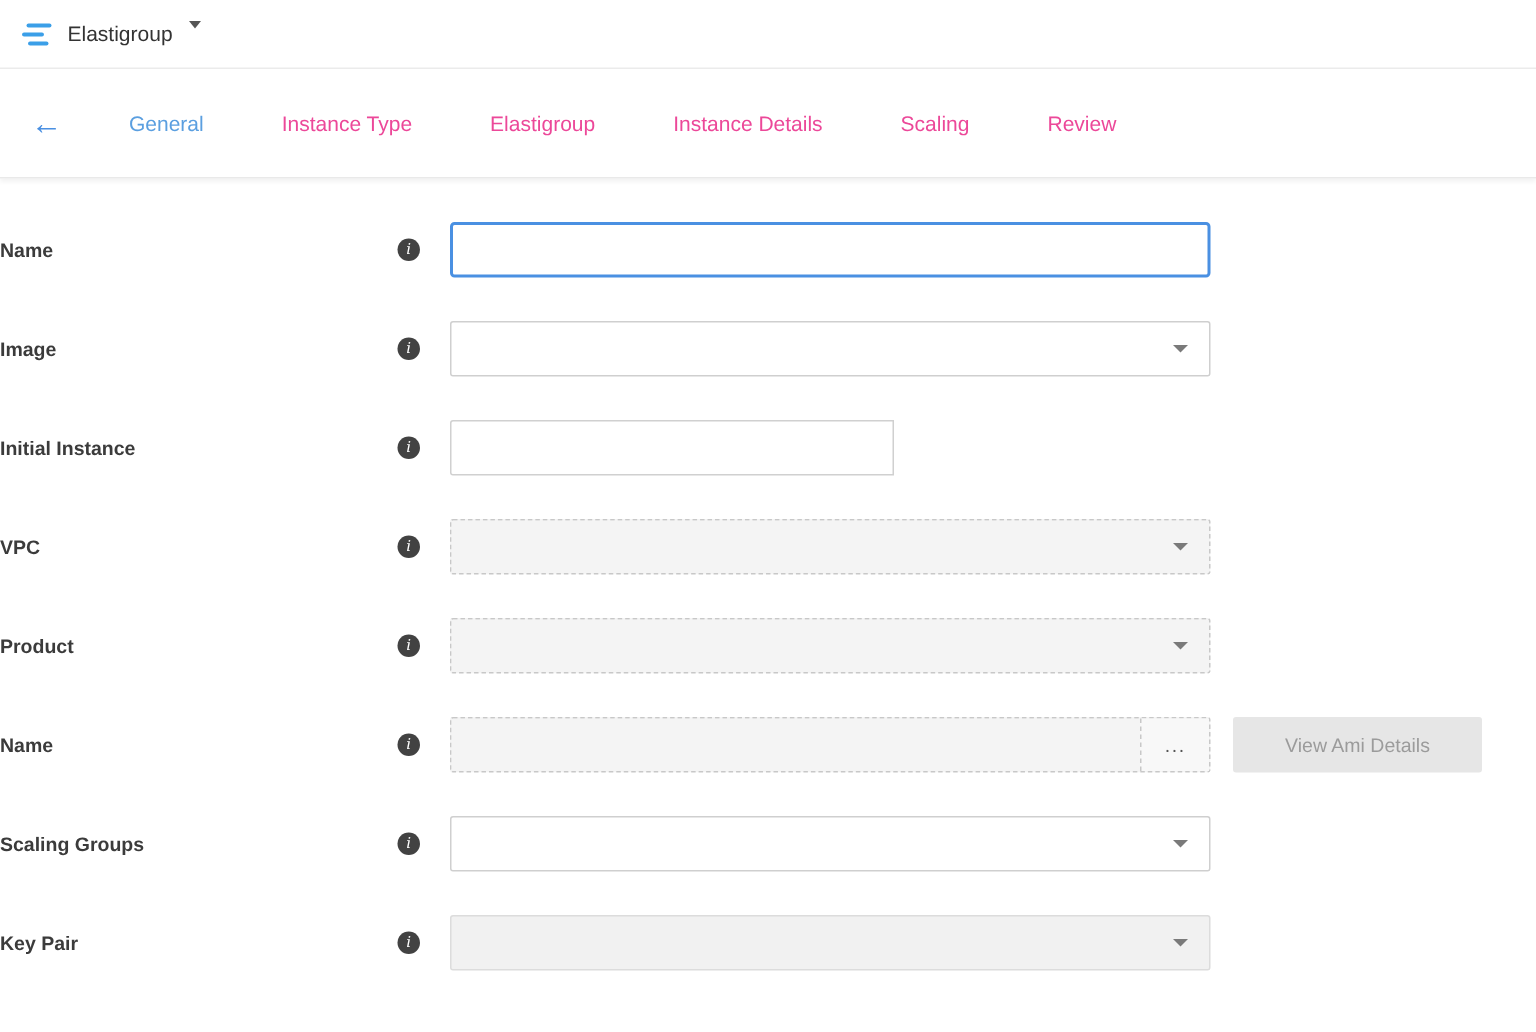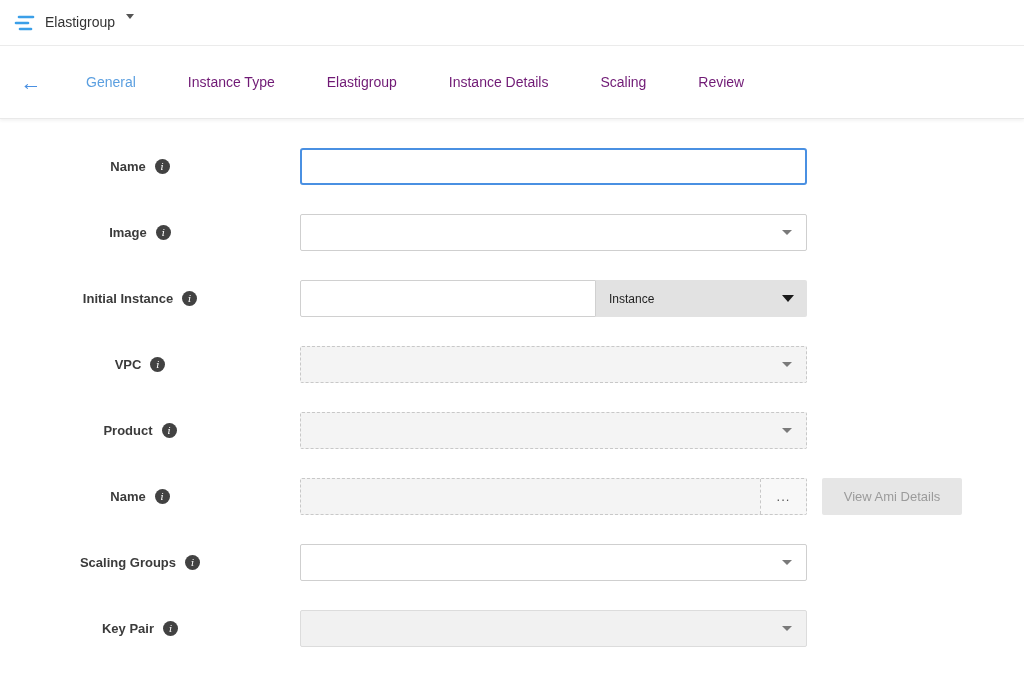--- a/index.html
+++ b/index.html
@@ -50,40 +50,40 @@
     font-size: 21px;
     line-height: 1;
     cursor: pointer;
     text-align: center;
     user-select: none;
   }
   .tabs { display: flex; margin-left: 14px; }
   .tab {
     padding: 0 26px;
     font-size: 14px;
-    color: #701a75;
+    color: #ec4899;
     cursor: pointer;
     white-space: nowrap;
   }
   .tab.active { color: #5b9fe0; }
 
   
   .form { padding-top: 29px; }
   .form-row {
     display: flex;
     align-items: center;
     height: 37px;
     margin-bottom: 29px;
   }
   .label-cell {
     width: 300px;
     min-width: 300px;
     display: flex;
     align-items: center;
-    justify-content: center;
+    justify-content: space-between;
     gap: 9px;
     padding-right: 20px;
   }
   .label { font-size: 13px; font-weight: bold; color: #3b3b3b; }
   .info-icon {
     width: 15px; height: 15px; min-width: 15px;
     border-radius: 50%;
     background: #424242;
     color: #fff;
     font-size: 10px;
@@ -172,21 +172,21 @@
     background: #f8f8f8;
     color: #555;
     font-size: 13px;
     letter-spacing: 1px;
     cursor: pointer;
     font-family: inherit;
   }
 
   .side-btn {
     margin-left: 15px;
-    width: 140px;
+    width: 166px;
     height: 37px;
     border: none;
     border-radius: 2px;
     background: #e6e6e6;
     color: #9b9b9b;
     font-size: 13px;
     cursor: pointer;
     font-family: inherit;
   }
 </style>
@@ -246,24 +246,20 @@
     </div>
   </div>
 
   <div class="form-row">
     <div class="label-cell">
       <span class="label">Initial Instance</span>
       <span class="info-icon">i</span>
     </div>
     <div class="field-cell">
       <input class="text-input cap-input" value="" style="">
-      <div class="unit-select">
-        <span>Instance</span>
-        <span class="caret dark"></span>
-      </div>
     </div>
   </div>
 
   <div class="form-row">
     <div class="label-cell">
       <span class="label">VPC</span>
       <span class="info-icon">i</span>
     </div>
     <div class="field-cell">
       <div class="select disabled">

